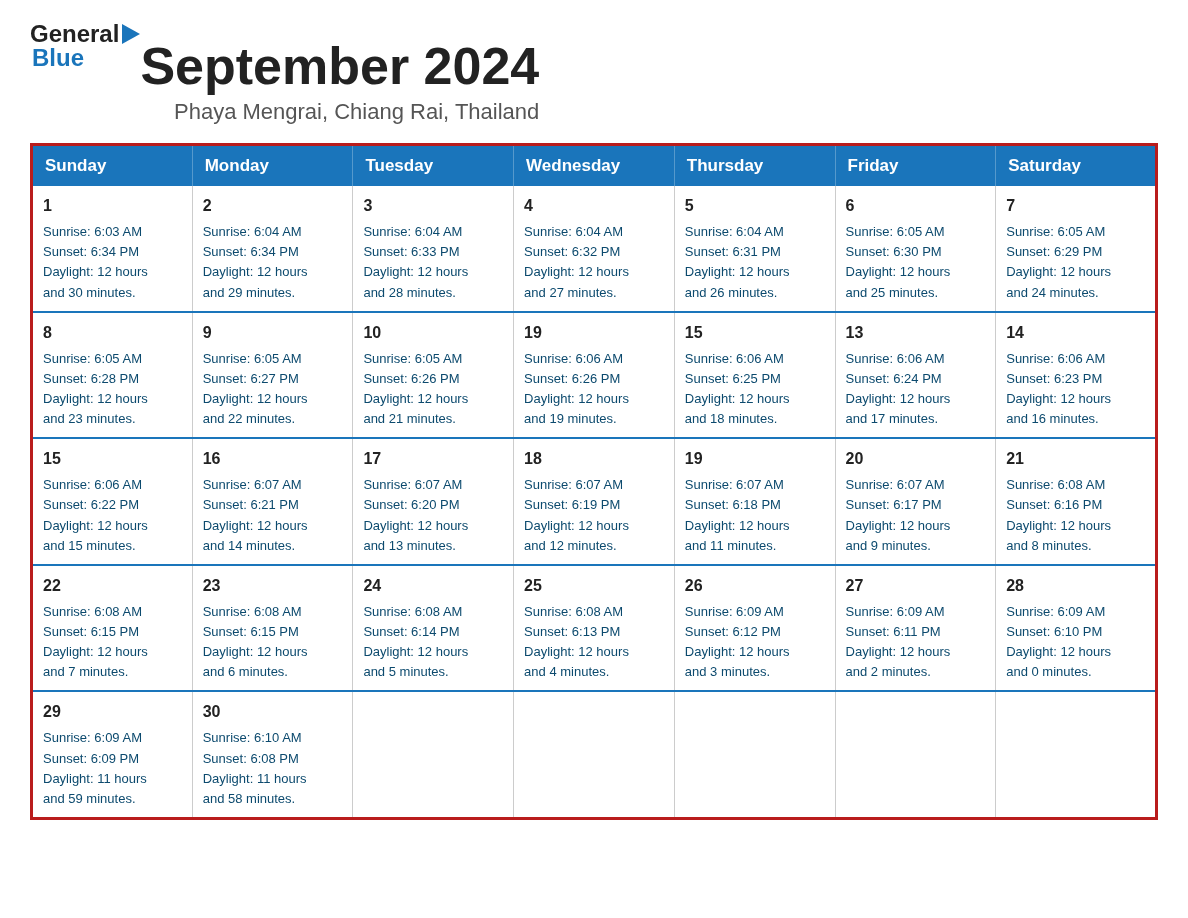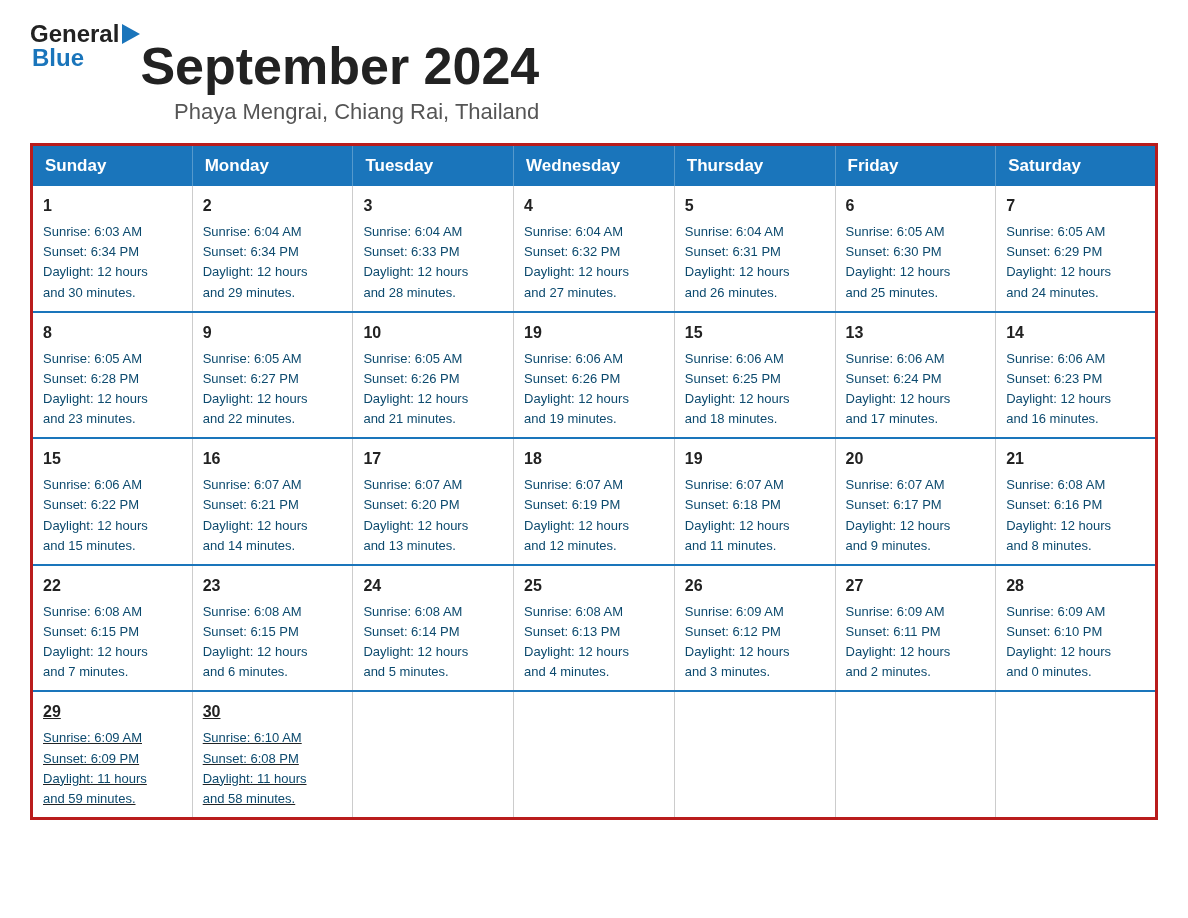--- a/index.html
+++ b/index.html
@@ -57,21 +57,20 @@
       font-size: 13px;
       line-height: 1.5;
       width: calc(100% / 7);
       min-height: 100px;
     }
     .calendar-table tbody tr td:last-child {
       border-right: none;
     }
     .calendar-table tbody tr:last-child td {
       border-bottom: none;
-      text-decoration: underline;
     }
     .day-number {
       font-size: 16px;
       font-weight: bold;
       color: #222;
       margin-bottom: 4px;
       display: block;
     }
     .day-info {
       color: #0c4a6e;

